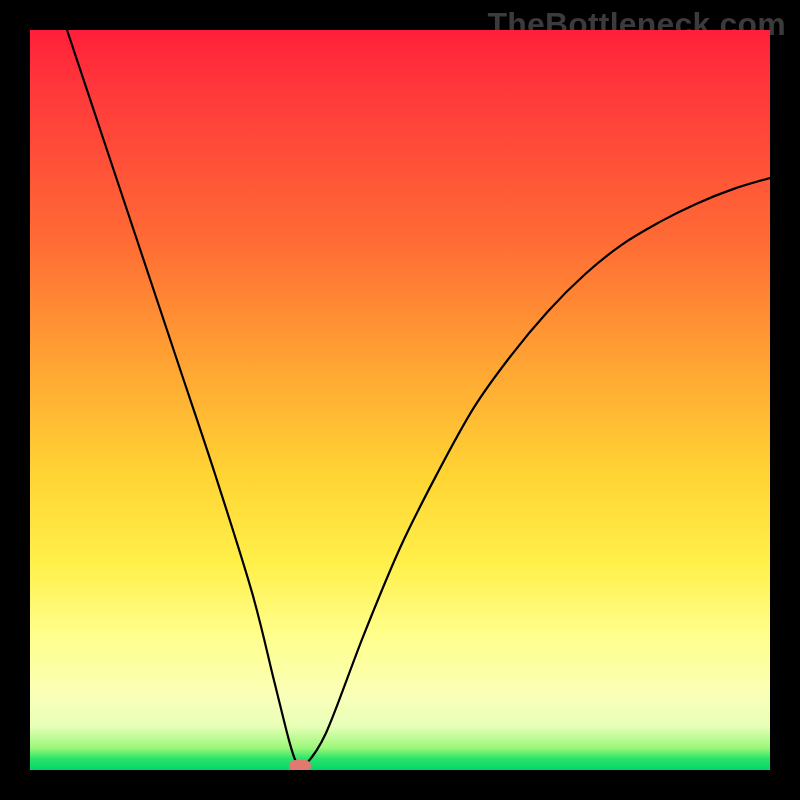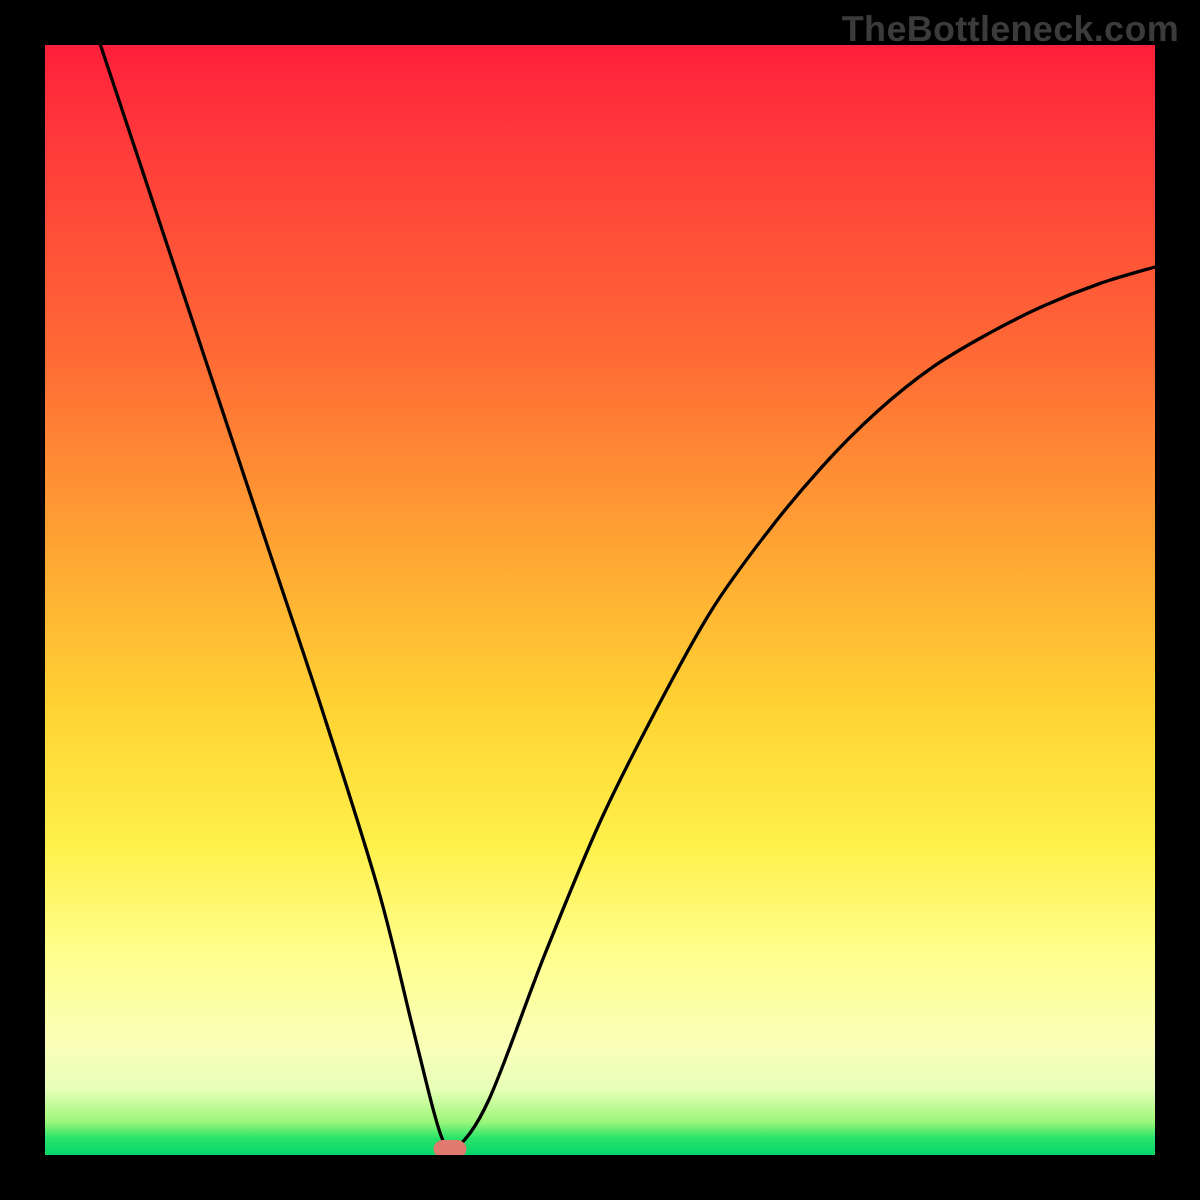--- a/index.html
+++ b/index.html
@@ -15,21 +15,21 @@
     position: relative;
     width: 800px;
     height: 800px;
     background: #000;
   }
   .watermark {
     position: absolute;
     top: 6px;
     right: 14px;
     color: #3b3b3b;
-    font-size: 24px;
+    font-size: 32px;
     font-weight: 600;
     letter-spacing: 0.2px;
     user-select: none;
   }
   .plot {
     position: absolute;
     left: 30px;
     top: 30px;
     width: 740px;
     height: 740px;

